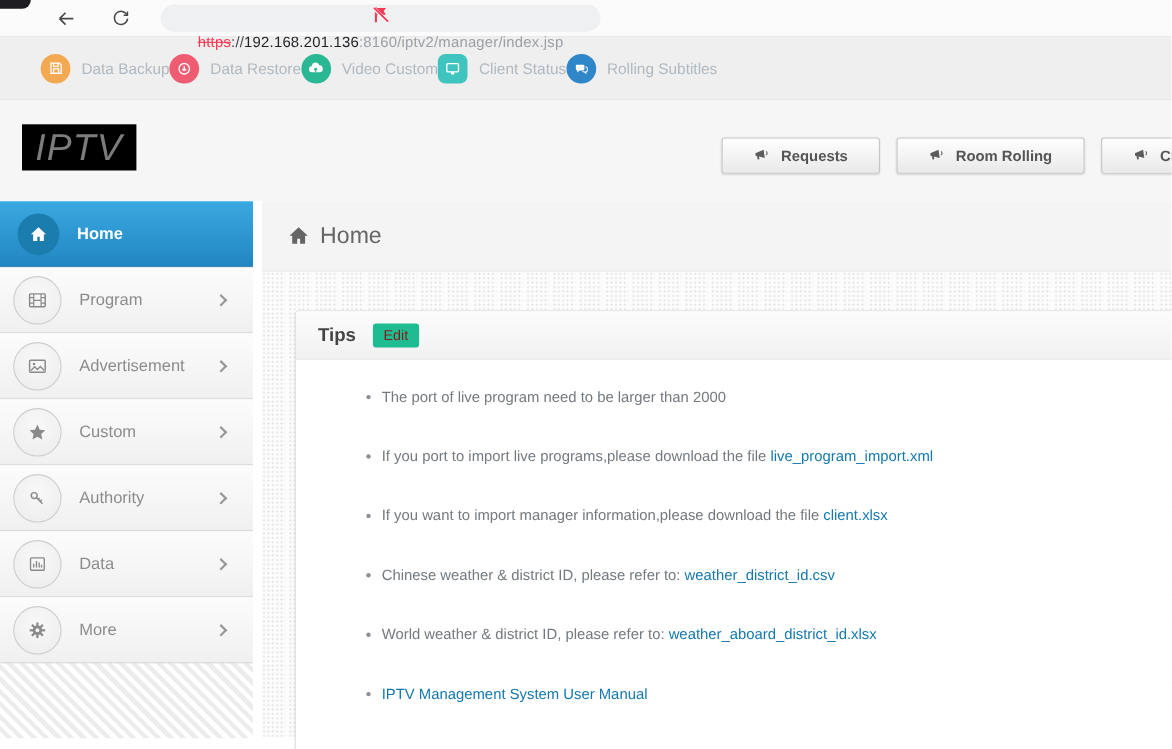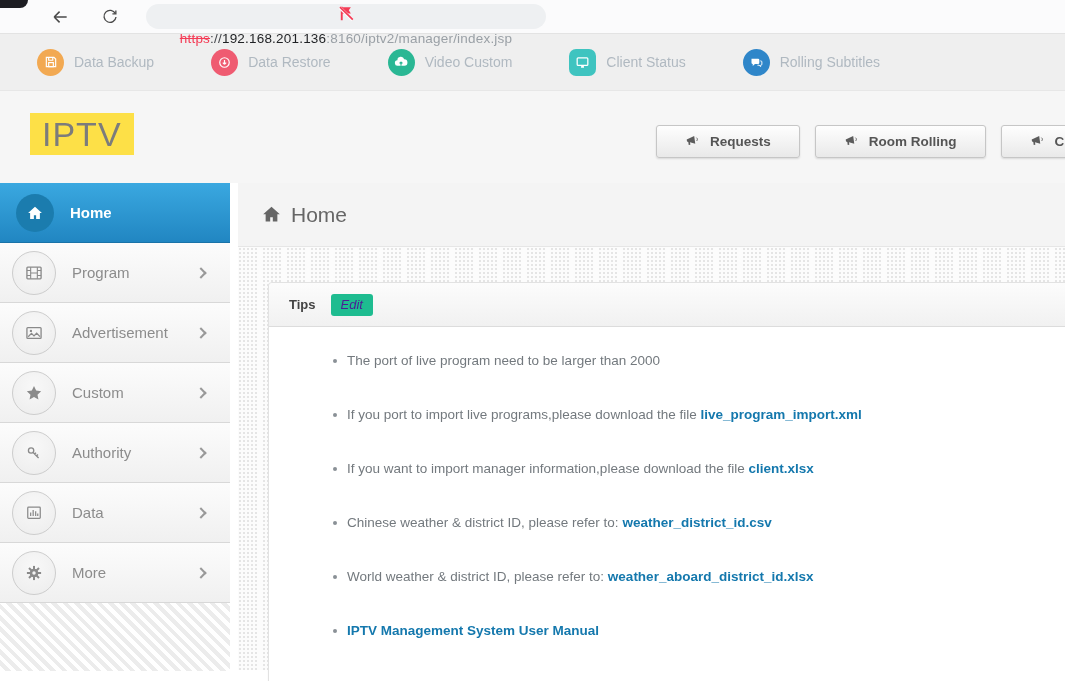--- a/index.html
+++ b/index.html
@@ -18,32 +18,32 @@
   .url-box { margin-left:22px; height:25px; min-width:400px; background:#eef0f2;
     border-radius:13px; display:flex; align-items:center; padding:0 14px; gap:8px;flex-direction:column; }
   .url-text { font-size:13.5px; letter-spacing:.2px; white-space:nowrap; }
   .url-scheme { color:#f43b55; text-decoration:line-through; }
   .url-sep { color:#44474c; }
   .url-host { color:#1f2124; }
   .url-rest { color:#9aa0a6; }
 
   
   .feature-toolbar { height:56px; background:#efefef; display:flex; align-items:center;
-    padding-left:37px; gap:57px; }
+    padding-left:37px; }
   .feature-item { display:flex; align-items:center; gap:10px; cursor:pointer; }
   .feature-icon { width:27px; height:27px; border-radius:50%;
     display:flex; align-items:center; justify-content:center; }
   .feature-icon.square { border-radius:7px; }
   .feature-label { font-size:14px; color:#b0b9c1; }
 
   
   .app-header { position:relative; height:93px; background:#f6f6f6;
     border-top:1px solid #e7e7e7; }
-  .logo-box { position:absolute; left:30px; top:22px; background:#fde047;
-    padding:2px 12px; }
+  .logo-box { position:absolute; left:20px; top:22px; background:#000000;
+    padding:2px 12px;font-style:italic; }
   .logo-text { font-size:34px; line-height:38px; color:#7c7c7c; letter-spacing:1px; }
   .header-buttons { position:absolute; left:656px; top:34px; display:flex; gap:15px; }
   .hdr-btn { height:33px; display:flex; align-items:center; gap:9px; padding:0 28px;
     border:1px solid #c6c6c6; border-radius:3px; white-space:nowrap;
     background:linear-gradient(#fefefe,#e9e9e9); box-shadow:0 1px 2px rgba(0,0,0,.12);
     font-size:13.5px; font-weight:bold; color:#555; cursor:pointer; }
 
   
   .app-body { display:flex; height:488px; }
 
@@ -80,28 +80,28 @@
       radial-gradient(#e5e5e5 0.8px, transparent 0.9px);
     background-size:24px 24px, 4px 4px; }
 
   
   .tips-card { position:absolute; left:30px; top:35px; right:-30px; height:560px;
     background:#fff; border:1px solid #e2e2e2; border-radius:4px 4px 0 0;
     box-shadow:0 1px 2px rgba(0,0,0,.05); }
   .card-header { height:44px; display:flex; align-items:center; gap:15px;
     padding-left:20px; background:linear-gradient(#fcfcfc,#f1f1f1);
     border-bottom:1px solid #dcdcdc; border-radius:4px 4px 0 0; }
-  .card-title { font-size:13px; font-weight:bold; color:#444; }
-  .edit-btn { background:#1ebc90; color:#4c1d95; font-size:13px; border:none;
-    border-radius:3px; padding:3px 10px 4px; cursor:pointer;font-style:italic; }
+  .card-title { font-size:17px; font-weight:bold; color:#444; }
+  .edit-btn { background:#1ebc90; color:#7f1d1d; font-size:13px; border:none;
+    border-radius:3px; padding:3px 10px 4px; cursor:pointer; }
   .tips-list { list-style:none; margin-top:26px; padding-left:78px; }
   .tips-list li { position:relative; margin-bottom:39px; font-size:13.5px; color:#73797e; }
   .tips-list li::before { content:""; position:absolute; left:-14px; top:5.5px;
     width:4px; height:4px; border-radius:50%; background:#8a9096; }
-  .tips-list a { color:#1478ad; font-weight:bold; text-decoration:none; cursor:pointer; }
+  .tips-list a { color:#1478ad; font-weight:normal; text-decoration:none; cursor:pointer; }
 
   svg { display:block; }
 </style>
 </head>
 <body>
 
 <div class="browser-bar">
   <div class="window-corner"></div>
   <div class="nav-btn back">
     <span>

